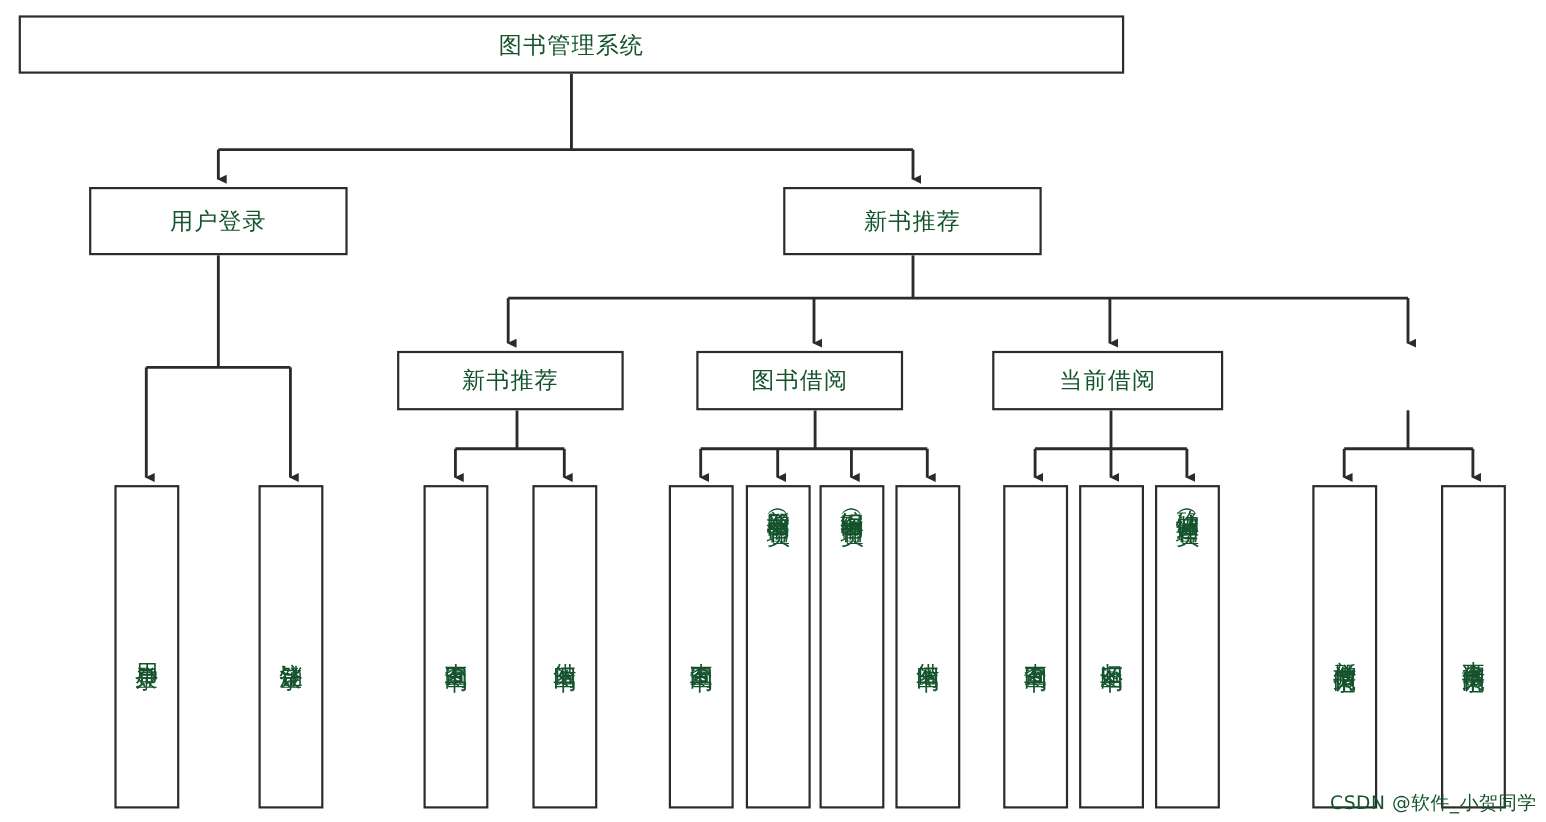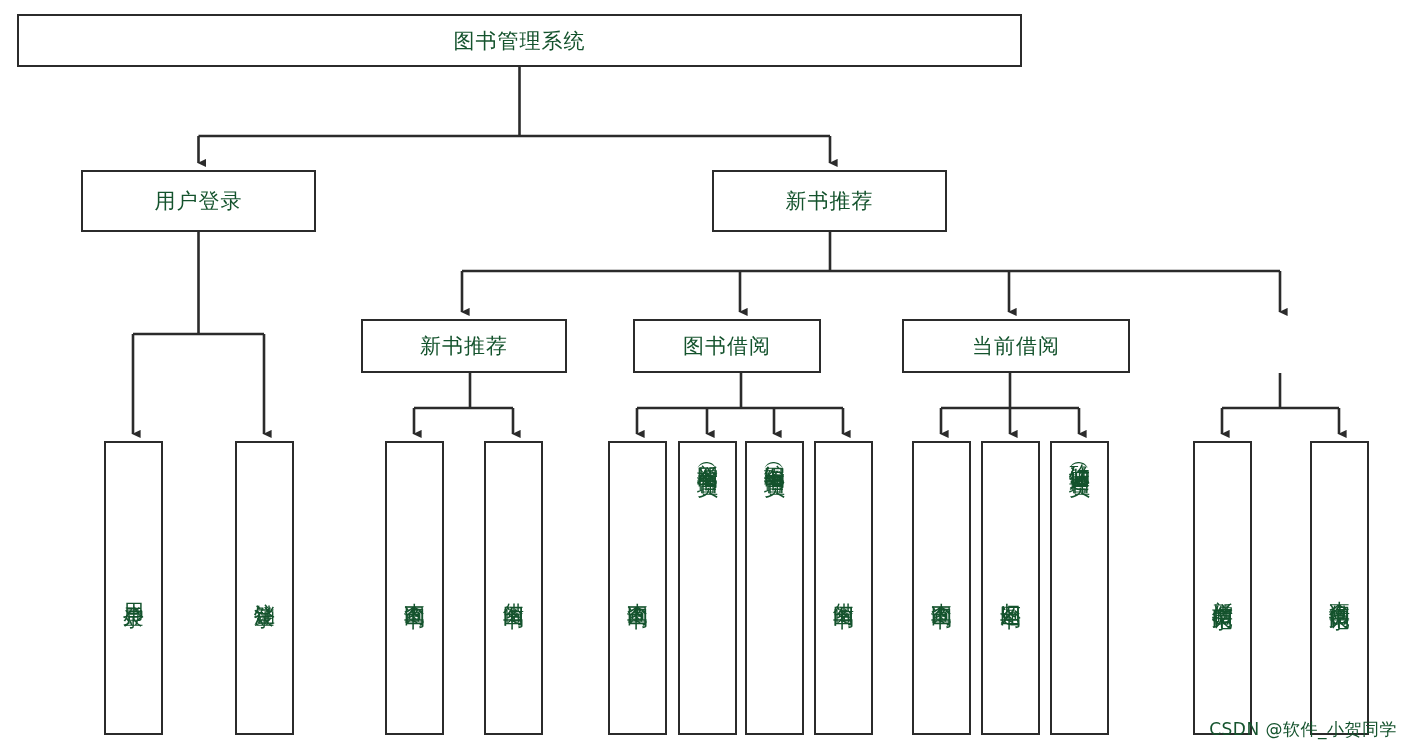--- a/index.html
+++ b/index.html
@@ -115,21 +115,21 @@
   <div class="node h-node" style="left:712px;top:170px;width:235px;height:62px;">
     <span>新书推荐</span>
   </div>
 
   <div class="node h-node" style="left:361px;top:319px;width:206px;height:54px;">
     <span>新书推荐</span>
   </div>
   <div class="node h-node" style="left:633px;top:319px;width:188px;height:54px;">
     <span>图书借阅</span>
   </div>
-  <div class="node h-node" style="left:902px;top:319px;width:228px;height:54px;">
+  <div class="node h-node" style="left:902px;top:319px;width:210px;height:54px;">
     <span>当前借阅</span>
   </div>
 
   <div class="node leaf" style="left:104px;top:441px;width:59px;height:294px;">
     <span class="vtext center">用户登录</span>
   </div>
   <div class="node leaf" style="left:235px;top:441px;width:59px;height:294px;">
     <span class="vtext center">注销登录</span>
   </div>
 

